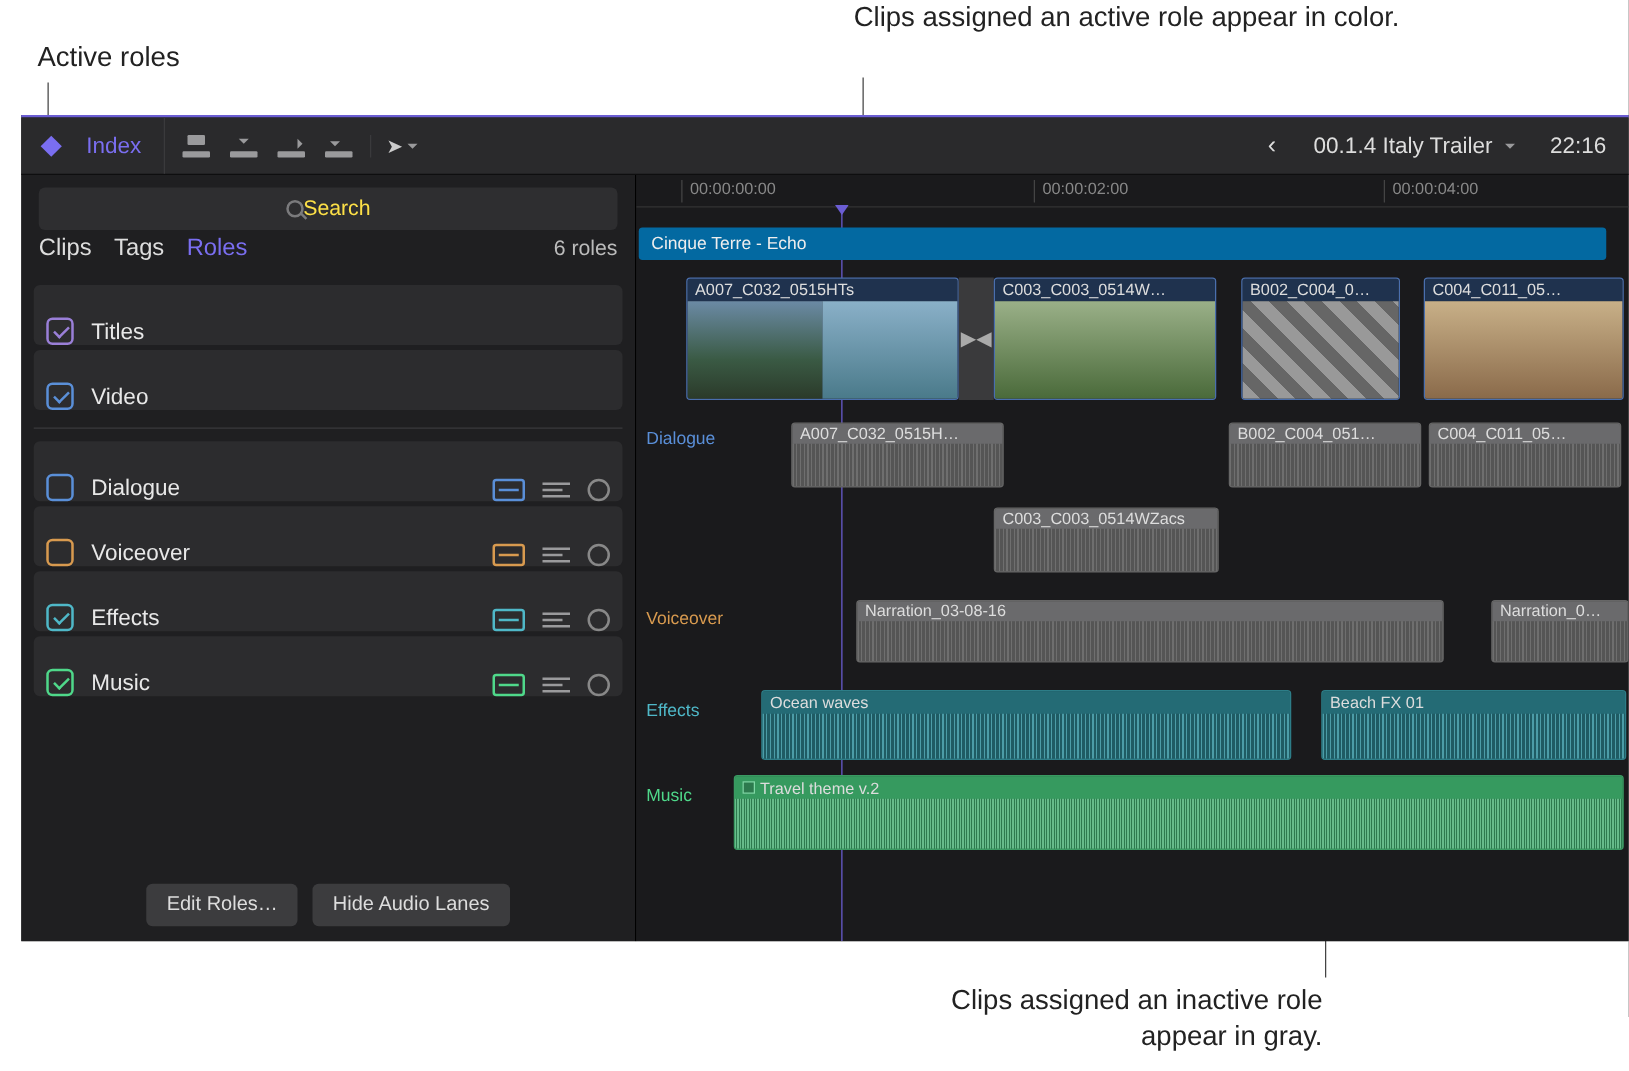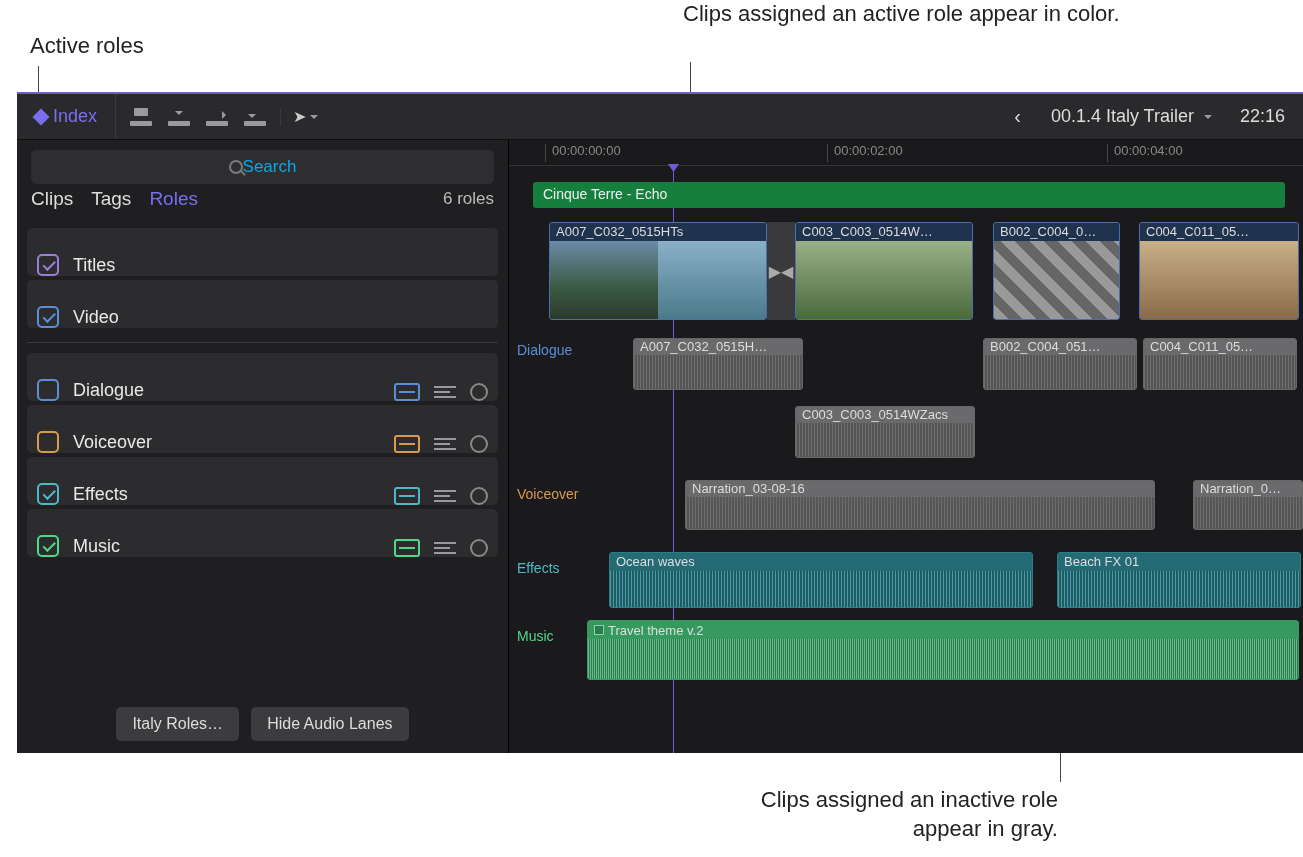--- a/index.html
+++ b/index.html
@@ -2,37 +2,37 @@
 <html><head>
 <meta charset="utf-8">
 <style>
 *{box-sizing:border-box;margin:0;padding:0;font-family:-apple-system,BlinkMacSystemFont,"Helvetica Neue",sans-serif}
 body{background:#fff;width:1303px;height:857px;position:relative;overflow:hidden}
 .annot{position:absolute;font-size:22px;color:#222;line-height:1.3}
 .annot-line{position:absolute;background:#444}
 .app{position:absolute;left:17px;top:92px;right:0;bottom:104px;background:#1c1c1e;border-top:2px solid #6b5dd3;display:flex;flex-direction:column}
 .toolbar{height:46px;background:#2a2a2c;display:flex;align-items:center;border-bottom:1px solid #0e0e0f}
 .tb-btn{display:flex;align-items:center;padding:16px 10px;height:100%;color:#aaa}
-.index-btn{color:#7a6ef0;gap:6px;font-size:18px;padding:0 18px;border-right:1px solid #3a3a3c;font-weight:500}
+.index-btn{color:#7a6ef0;gap:22px;font-size:18px;padding:0 18px;border-right:1px solid #3a3a3c;font-weight:500}
 .diamond{width:12px;height:12px;transform:rotate(45deg);background:#7a6ef0}
 .tb-icons{display:flex;gap:16px;padding:0 14px;border-right:1px solid #3a3a3c}
 .tb-icon{width:22px;height:18px;position:relative}
 .tb-icon .bar{position:absolute;bottom:0;left:0;right:0;height:5px;background:#9a9a9c;border-radius:1px}
 .tb-icon .top{position:absolute;top:0;left:4px;right:4px;height:8px;background:#9a9a9c;border-radius:1px}
 .tb-icon.v2 .arr{position:absolute;left:50%;top:3px;margin-left:-4px;border:4px solid transparent;border-top-color:#9a9a9c}
 .tb-icon.v3 .arr{position:absolute;right:-2px;top:3px;border:4px solid transparent;border-left-color:#9a9a9c}
 .chevd{display:inline-block;width:0;height:0;border:4px solid transparent;border-top-color:#9a9a9c;margin-left:4px;margin-top:4px}
 .pointer{padding:0 12px;font-size:16px;color:#ccc}
 .tb-spacer{flex:1}
 .prev-btn{color:#ddd;font-size:20px;padding:0 20px}
 .proj-name{color:#ddd;font-size:18px;padding-right:6px}
 .tc{color:#ddd;font-size:18px;padding:0 18px;font-variant-numeric:tabular-nums}
 .main{flex:1;display:flex;overflow:hidden}
 .sidebar{width:492px;background:#1f1f21;display:flex;flex-direction:column;border-right:1px solid #000}
-.search{margin:10px 14px 0;height:34px;background:#2e2e30;border-radius:5px;display:flex;align-items:center;justify-content:center;color:#0ea5e9;font-size:17px;gap:0}
+.search{margin:10px 14px 0;height:34px;background:#2e2e30;border-radius:5px;display:flex;align-items:center;justify-content:center;color:#fde047;font-size:17px;gap:0}
 .mag{width:14px;height:14px;border:2px solid #7a7a7c;border-radius:50%;position:relative}
 .mag::after{content:"";position:absolute;width:6px;height:2px;background:#7a7a7c;right:-5px;bottom:-2px;transform:rotate(45deg)}
 .tabs{display:flex;align-items:center;padding:4px 14px 8px;gap:18px;font-size:19px;color:#ddd}
 .tabs .active{color:#7a6ef0}
 .tabs .count{margin-left:auto;color:#bbb;font-size:17px}
 .rolelist{padding:10px 10px;flex:1;overflow:auto}
 .rowgroup{margin-bottom:14px}
 .divider{height:1px;background:#3a3a3c;margin:6px 0 10px}
 .rrow{display:flex;align-items:flex-end;height:48px;background:#2c2c2e;border-radius:5px;margin-bottom:4px;padding:0 10px}
 .chk{width:22px;height:22px;border-radius:5px;border:2px solid;display:flex;align-items:center;justify-content:center;margin-right:14px;flex-shrink:0}
@@ -46,21 +46,21 @@
 .lines::before{top:2px}.lines::after{bottom:2px}
 .lines .mid{position:absolute;left:0;right:6px;top:50%;height:2px;margin-top:-1px;background:#9a9a9c}
 .circ{width:18px;height:18px;border:2px solid #888;border-radius:50%}
 .footer-btns{display:flex;gap:12px;padding:12px;justify-content:center}
 .btn{background:#3c3c3e;color:#ddd;border-radius:5px;padding:8px 16px;font-size:16px}
 .timeline{flex:1;background:#1a1a1c;position:relative;overflow:hidden}
 .ruler{height:26px;border-bottom:1px solid #333;position:relative;color:#888;font-size:13px}
 .rtick{position:absolute;top:4px;border-left:1px solid #444;padding-left:6px;height:18px;line-height:14px}
 .tracks{position:absolute;top:26px;left:0;right:0;bottom:0}
 .lanelabel{position:absolute;left:8px;font-size:14px}
-.titlebar{position:absolute;left:24px;right:18px;top:16px;height:26px;background:#15803d;border-radius:3px;color:#eee;font-size:14px;padding:4px 10px}
+.titlebar{position:absolute;left:2px;right:18px;top:16px;height:26px;background:#0369a1;border-radius:3px;color:#eee;font-size:14px;padding:4px 10px}
 .playhead{position:absolute;top:0;bottom:0;width:1px;background:#6b5dd3}
 .playhead .head{position:absolute;top:-2px;left:-5px;width:11px;height:8px;background:#6b5dd3;clip-path:polygon(0 0,100% 0,50% 100%)}
 .clip{position:absolute;border-radius:3px;overflow:hidden;font-size:13px;color:#ddd}
 .video{top:56px;height:98px;border:1px solid #4a6fae;background:#2a3440}
 .video .vlabel{height:18px;background:rgba(30,50,80,.9);padding:1px 6px;white-space:nowrap;overflow:hidden;text-overflow:ellipsis}
 .thumb{position:absolute;top:18px;bottom:0;background:linear-gradient(180deg,#6b8aa5,#3a5a44 60%,#2b3a2a)}
 .dlgclip{top:172px;height:52px;background:#555;border:1px solid #666}
 .dlgclip .cl{height:16px;background:#6a6a6c;padding:0 6px;white-space:nowrap;overflow:hidden;text-overflow:ellipsis}
 .wave{position:absolute;left:0;right:0;bottom:0;top:16px;background:repeating-linear-gradient(90deg,#888 0 1px,transparent 1px 3px);opacity:.5}
 .dlg2{top:240px}
@@ -193,21 +193,21 @@
               <span class="micon c-green"></span>
               <span class="lines">
                   <span class="mid"></span>
                 </span>
               <span class="circ"></span>
             </div>
           </div>
         </div>
       </div>
       <div class="footer-btns">
-        <div class="btn">Italy Roles…</div>
+        <div class="btn">Edit Roles…</div>
         <div class="btn">Hide Audio Lanes</div>
       </div>
     </div>
 
     <div class="timeline">
       <div class="ruler">
         <div class="rtick" style="left:36px">00:00:00:00</div>
         <div class="rtick" style="left:318px">00:00:02:00</div>
         <div class="rtick" style="left:598px">00:00:04:00</div>
       </div>

